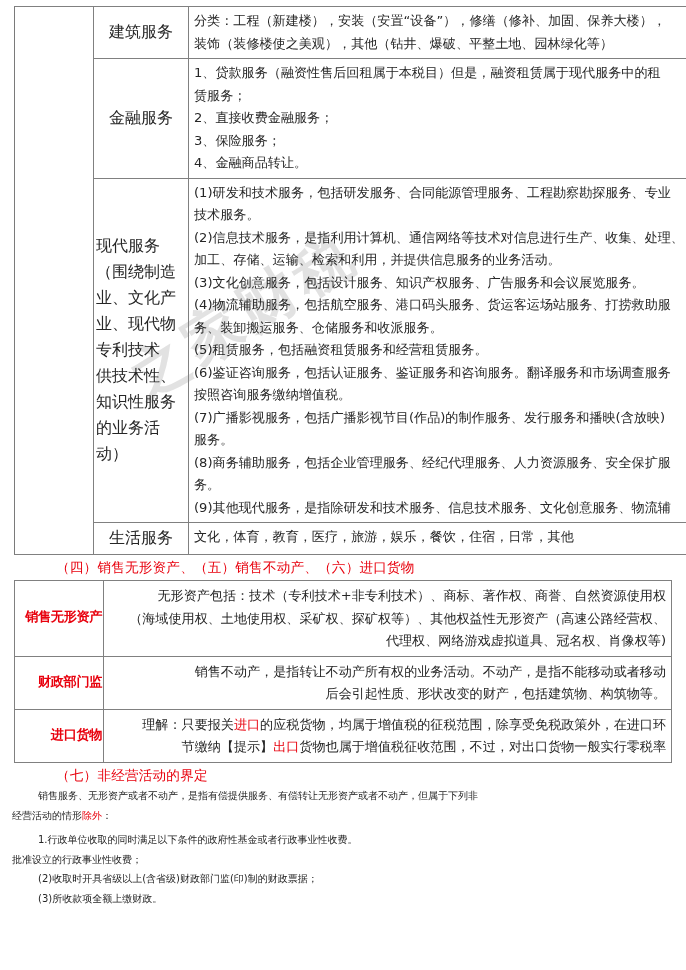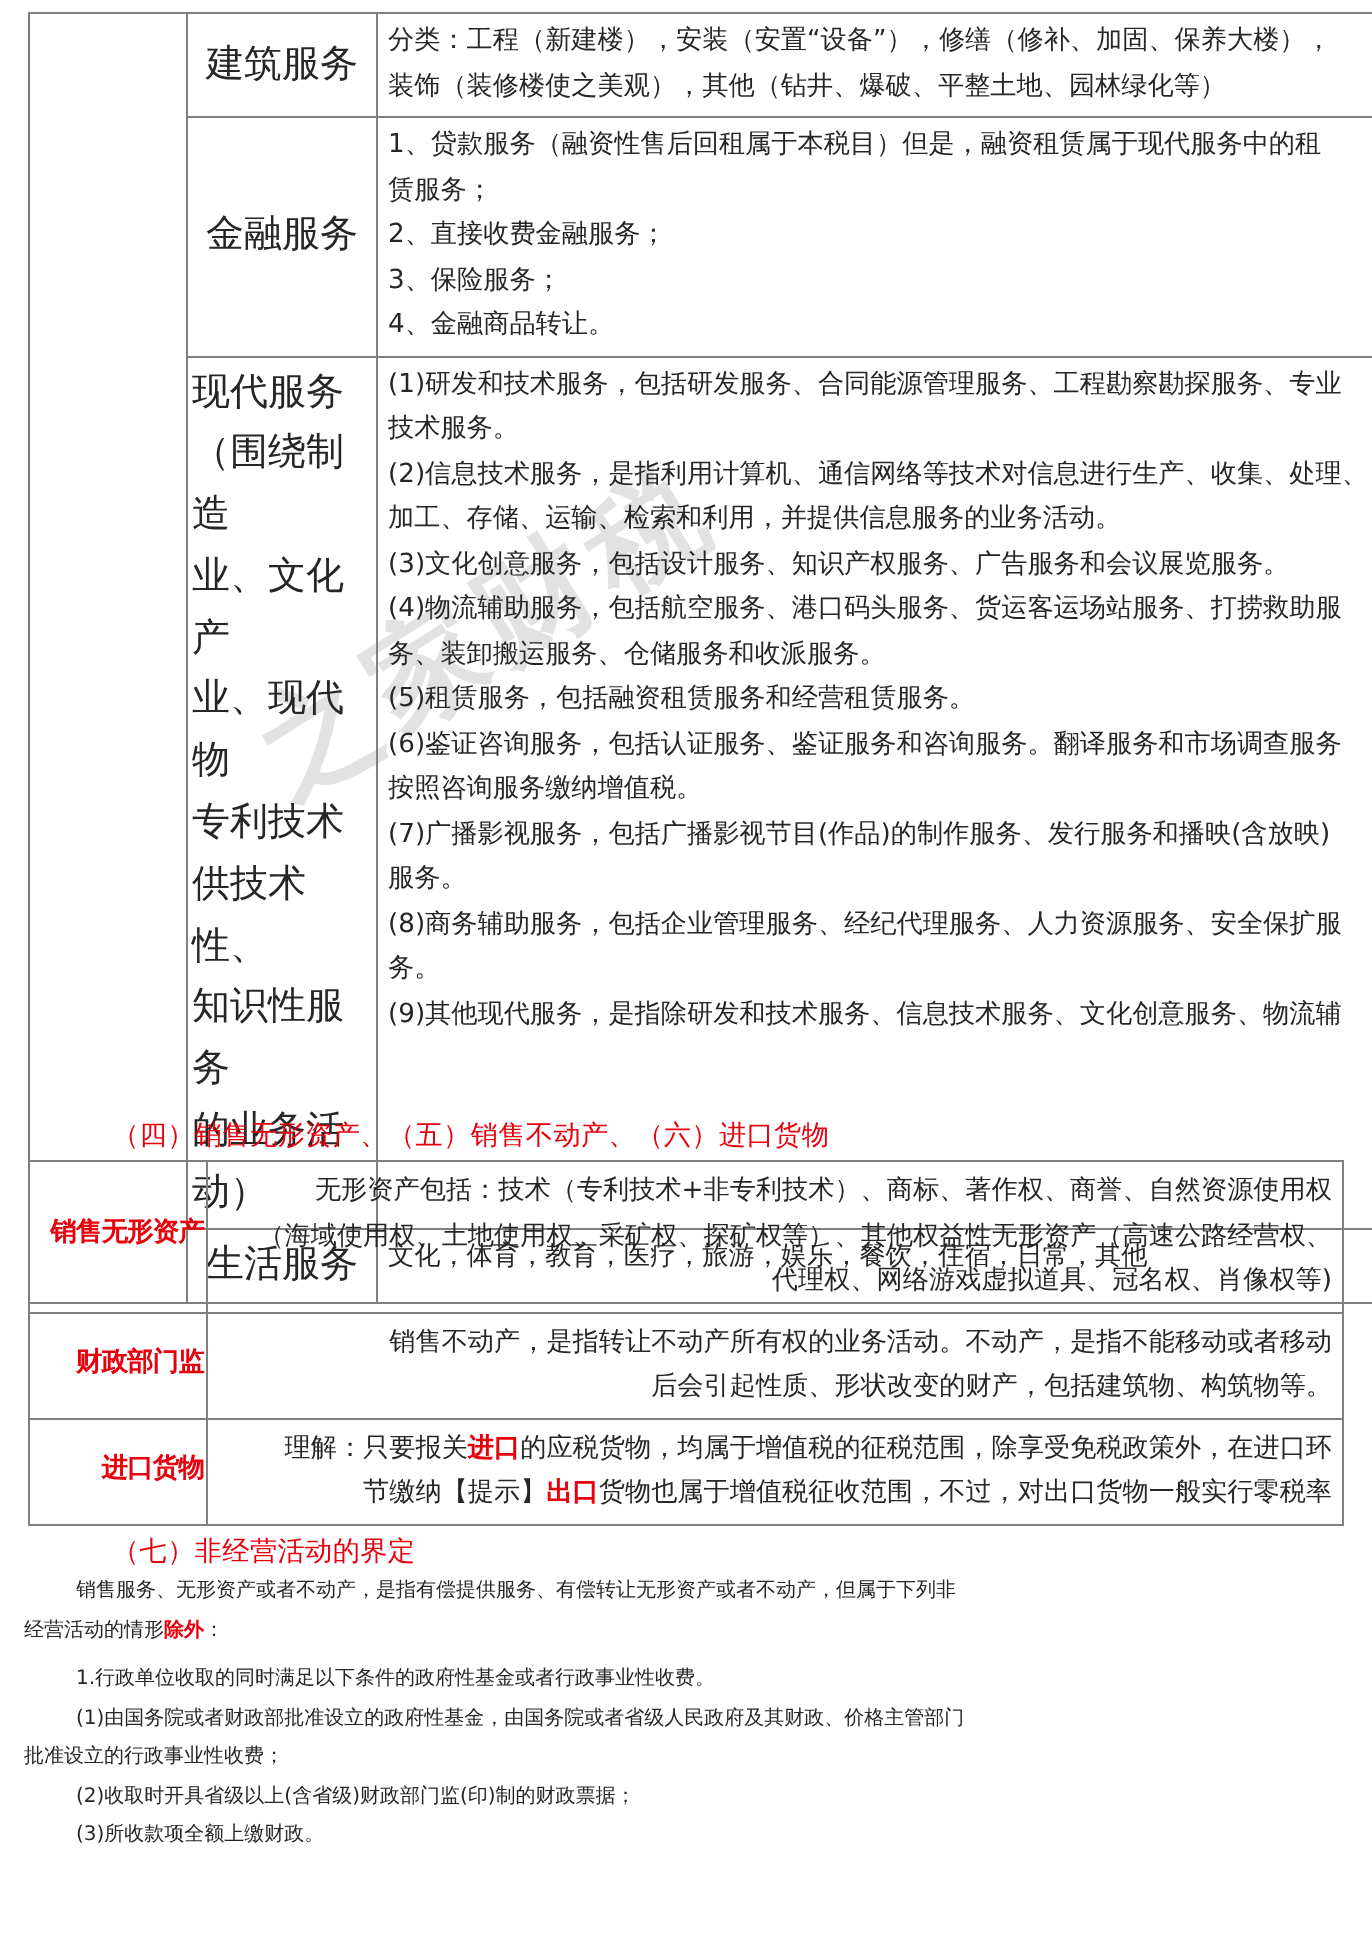--- a/index.html
+++ b/index.html
@@ -70,21 +70,21 @@
     top: 6px;
     width: 658px;
   }
   #table-services td.col-span-left {
     width: 68px;
     border-left-color: #7a7a7a;
   }
   #table-services td.col-cat {
     width: 84px;
     text-align: center;
-    font-size: 19px;
+    font-size: 16px;
     line-height: 1.62;
   }
   #table-services td.col-cat.cat-tall {
     text-align: left;
     padding-left: 2px;
     vertical-align: middle;
   }
   #table-services td.col-body {
     width: 504px;
     vertical-align: top;
@@ -141,21 +141,21 @@
     font-size: 10px;
     line-height: 1.95;
     color: #262626;
   }
   .body-text p { margin: 0; white-space: nowrap; }
   .body-text p.indent2 { text-indent: 26px; }
   .body-text p.indent1 { padding-left: 26px; }
   #para-nonbusiness { top: 786px; }
   #list-conditions  { top: 830px; }
 
-  .red-inline { color: #e8000d; font-weight: bold; }
+  .red-inline { color: #e8000d; font-weight: normal; }
 </style>
 </head>
 <body>
 
 <div class="page">
 
   <div class="watermark">之家财税</div>
 
   <div class="content">
 
@@ -252,20 +252,19 @@
 
     <div class="red-heading" id="heading-seven">（七）非经营活动的界定</div>
 
     <div class="body-text" id="para-nonbusiness">
       <p class="indent2">销售服务、无形资产或者不动产，是指有偿提供服务、有偿转让无形资产或者不动产，但属于下列非</p>
       <p><span>经营活动的情形</span><span class="red-inline">除外</span><span>：</span></p>
     </div>
 
     <div class="body-text" id="list-conditions">
       <p class="indent1">1.行政单位收取的同时满足以下条件的政府性基金或者行政事业性收费。</p>
-      <p class="indent1">(1)由国务院或者财政部批准设立的政府性基金，由国务院或者省级人民政府及其财政、价格主管部门</p>
       <p>批准设立的行政事业性收费；</p>
       <p class="indent1">(2)收取时开具省级以上(含省级)财政部门监(印)制的财政票据；</p>
       <p class="indent1">(3)所收款项全额上缴财政。</p>
     </div>
 
   </div>
 </div>
 
 </body></html>

